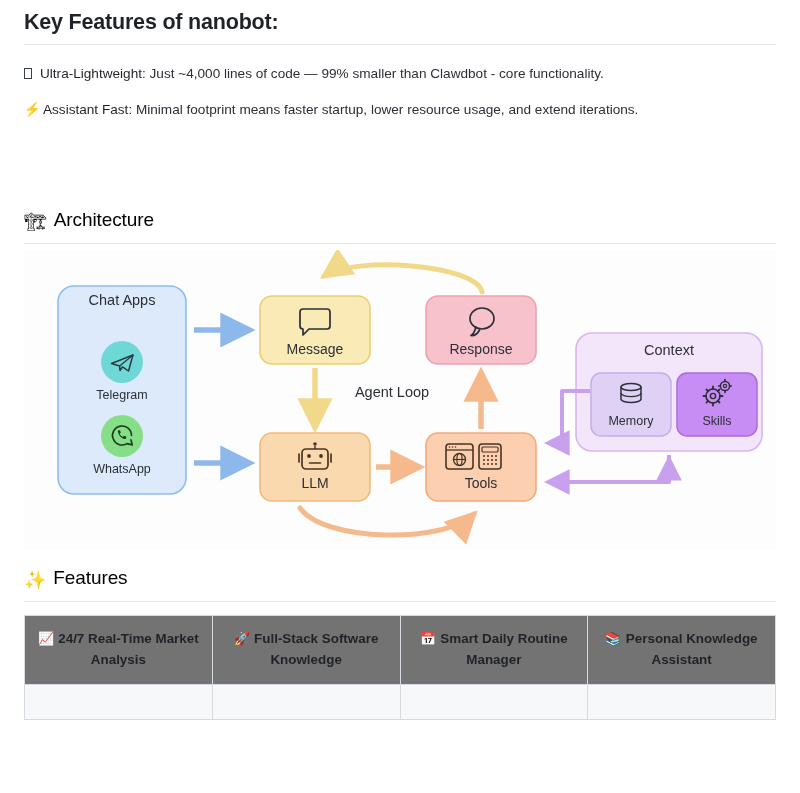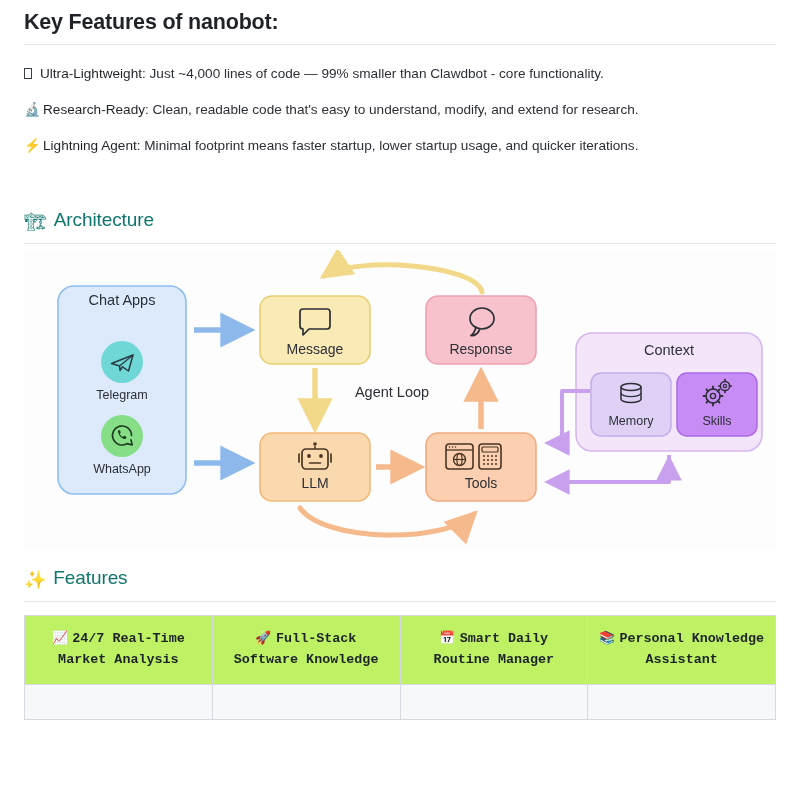--- a/index.html
+++ b/index.html
@@ -76,21 +76,21 @@
     font-weight: normal;
     color: #1f2328;
   }
 
   
   .sec-head {
     position: absolute;
     left: 24px;
     font-size: 19px;
     font-weight: normal;
-    color: #0f766e;
+    color: #000000;
     letter-spacing: -0.1px;
   }
   .sec-head .sec-ico {
     font-size: 18px;
     margin-right: 7px;
     vertical-align: -2px;
   }
   .sec-arch { top: 209px; }
   .sec-feat { top: 567px; }
 
@@ -115,26 +115,25 @@
     table-layout: fixed;
   }
   .ftable td, .ftable th {
     border: 1px solid #d6dae0;
     text-align: center;
     vertical-align: middle;
     padding: 0 8px;
   }
   .ftable .hrow th {
     height: 68px;
-    background: #bef264;
+    background: #737373;
     font-size: 13.4px;
     font-weight: bold;
     color: #1f2328;
     line-height: 1.55;
-    font-family: Liberation Mono, monospace;
   }
   .ftable .hrow th .cell-ico {
     margin-right: 4px;
     font-size: 13px;
   }
   .ftable .spacer td {
     height: 34px;
     background: #f6f8fa;
   }
   .ftable .drow td {
@@ -153,26 +152,23 @@
 
   <div class="h1-title">Key Features of nanobot:</div>
   <div class="rule rule-1"></div>
 
   <div class="bullets">
 
     <div class="bullet-row">
       <span class="tofu"></span><span class="bullet-strong">Ultra-Lightweight</span><span>: Just ~4,000 lines of code — 99% smaller than Clawdbot - core functionality.</span>
     </div>
 
+
     <div class="bullet-row">
-      <span class="bullet-ico">🔬</span><span class="bullet-strong">Research-Ready</span><span>: Clean, readable code that's easy to understand, modify, and extend for research.</span>
-    </div>
-
-    <div class="bullet-row">
-      <span class="bullet-ico">⚡</span><span class="bullet-strong">Lightning Agent</span><span>: Minimal footprint means faster startup, lower startup usage, and quicker iterations.</span>
+      <span class="bullet-ico">⚡</span><span class="bullet-strong">Assistant Fast</span><span>: Minimal footprint means faster startup, lower resource usage, and extend iterations.</span>
     </div>
 
   </div>
 
   <div class="sec-head sec-arch">
     <span class="sec-ico">🏗</span><span>Architecture</span>
   </div>
   <div class="rule rule-2"></div>
 
   <div class="diagram">

